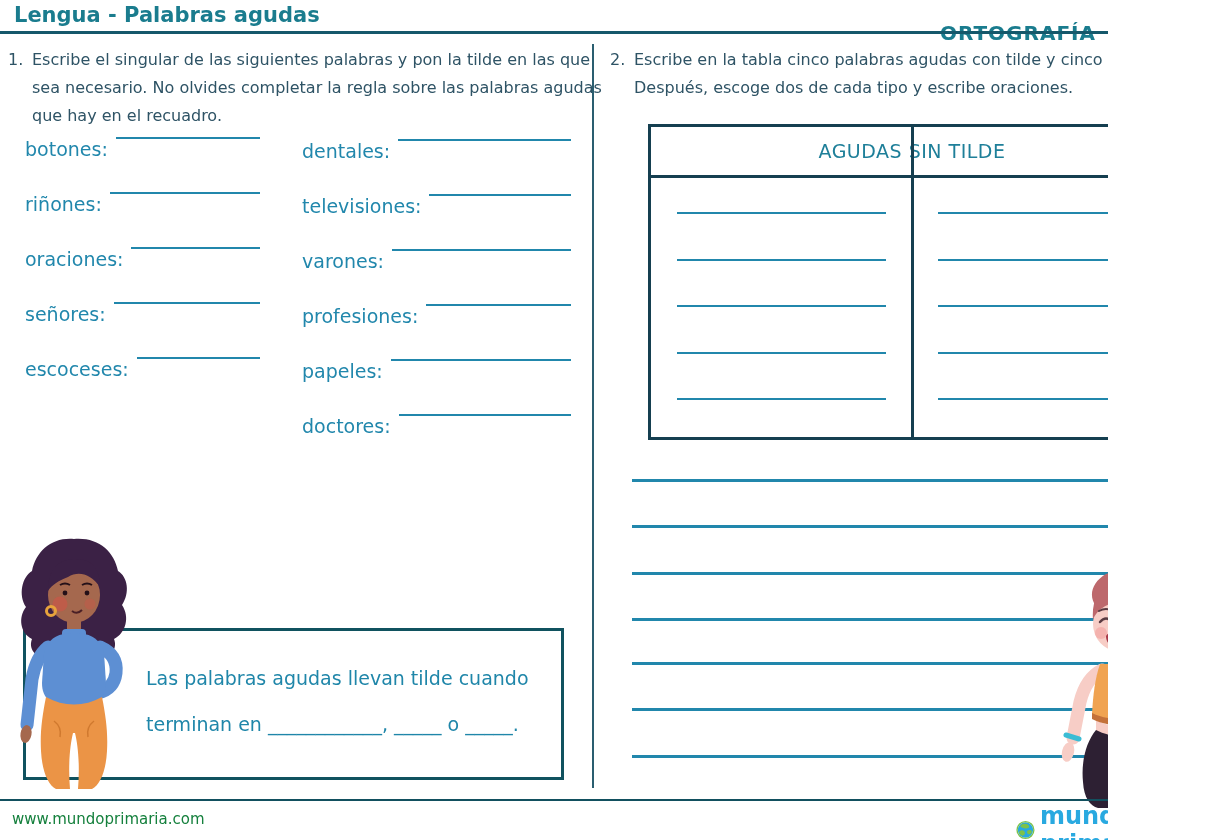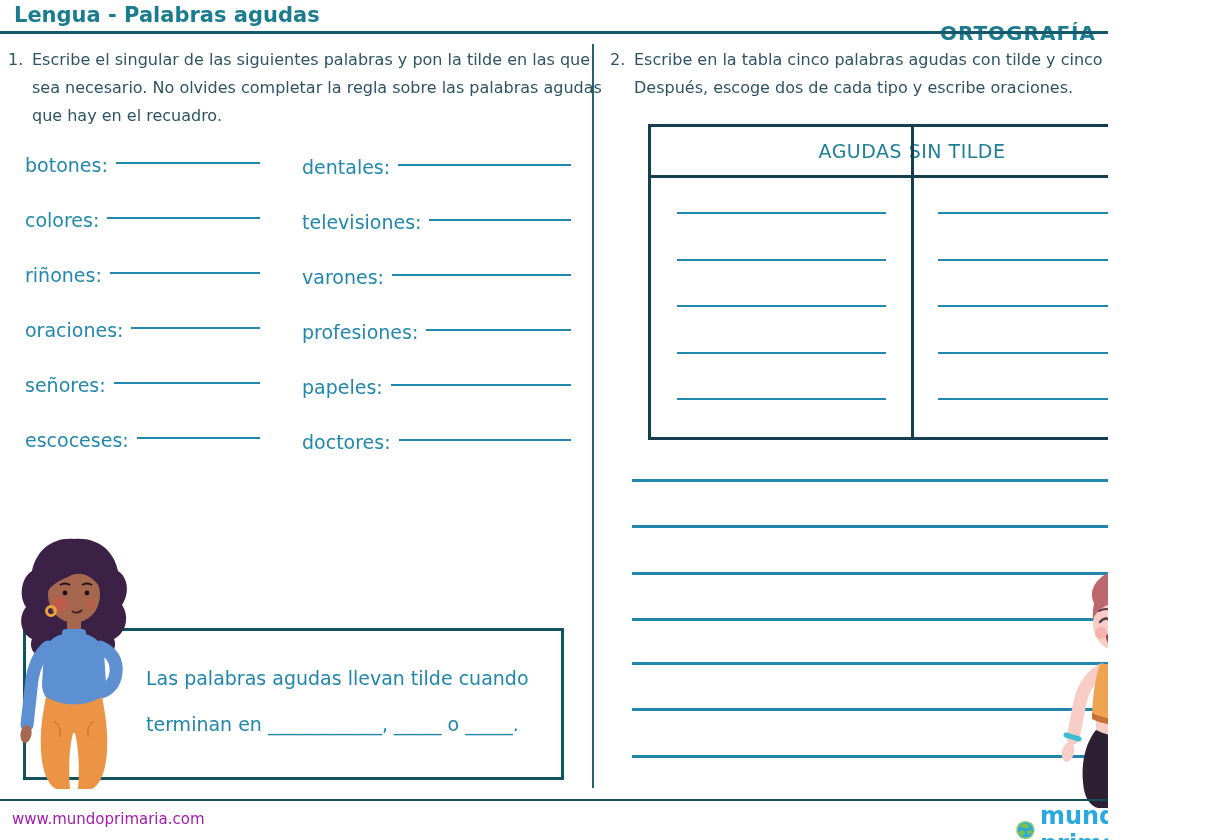--- a/index.html
+++ b/index.html
@@ -19,21 +19,21 @@
   .instruction{position:absolute;display:flex;color:#2e5365;font-size:16px;line-height:28px;}
   .inst-num{flex:0 0 24px;}
   .inst-text{flex:1;}
   #inst1{left:8px;top:46px;width:596px;}
   #inst2{left:610px;top:46px;width:596px;}
 
   
   .words{position:absolute;}
   #words-left{left:25px;top:137px;width:237px;}
   #words-right{left:302px;top:139px;width:271px;}
-  .word-row{height:55px;display:flex;align-items:center;}
+  .word-row{height:55px;display:flex;align-items:flex-start;}
   .word-label{color:#2187ac;font-size:19px;line-height:24px;white-space:nowrap;}
   .word-line{flex:1;border-bottom:2.5px solid #2187ac;margin:0 2px 4px 8px;}
 
   
   .rule-box{position:absolute;left:23px;top:628px;width:541px;height:152px;
             border:3px solid #10525f;box-sizing:border-box;
             padding:24px 12px 10px 120px;}
   .rule-line{color:#1f86a9;font-size:19px;line-height:46px;white-space:nowrap;}
 
   
@@ -49,21 +49,21 @@
 
   
   .sentence-line{position:absolute;left:632px;width:533px;height:2.5px;background:#2187ac;}
 
   
   .char-left{position:absolute;left:10px;top:531px;width:128px;height:263px;}
   .char-right{position:absolute;left:1048px;top:562px;width:152px;height:247px;}
 
   
   .footer-rule{position:absolute;left:0;top:799px;width:100%;height:2px;background:#12505f;}
-  .footer-url{position:absolute;left:12px;top:810px;font-size:15px;color:#a21caf;}
+  .footer-url{position:absolute;left:12px;top:810px;font-size:15px;color:#15803d;}
   .logo{position:absolute;left:1016px;top:802px;display:flex;align-items:center;gap:5px;}
   .logo-text{font-size:24px;font-weight:bold;color:#29a9e0;letter-spacing:0;}
 </style>
 </head>
 <body>
 
 <div id="page">
 
   <div class="page-title">Lengua - Palabras agudas</div>
   <div class="page-subject">ORTOGRAFÍA</div>
@@ -71,24 +71,20 @@
   <div class="col-divider"></div>
 
   <div class="instruction" id="inst1">
     <span class="inst-num">1.</span>
     <span class="inst-text">Escribe el singular de las siguientes palabras y pon la tilde en las que sea necesario. No olvides completar la regla sobre las palabras agudas que hay en el recuadro.</span>
   </div>
 
   <div class="words" id="words-left">
     <div class="word-row">
       <span class="word-label">botones:</span>
-      <span class="word-line"></span>
-      </div>
-    <div class="word-row">
-      <span class="word-label">colores:</span>
       <span class="word-line"></span>
       </div>
     <div class="word-row">
       <span class="word-label">riñones:</span>
       <span class="word-line"></span>
       </div>
     <div class="word-row">
       <span class="word-label">oraciones:</span>
       <span class="word-line"></span>
       </div>

